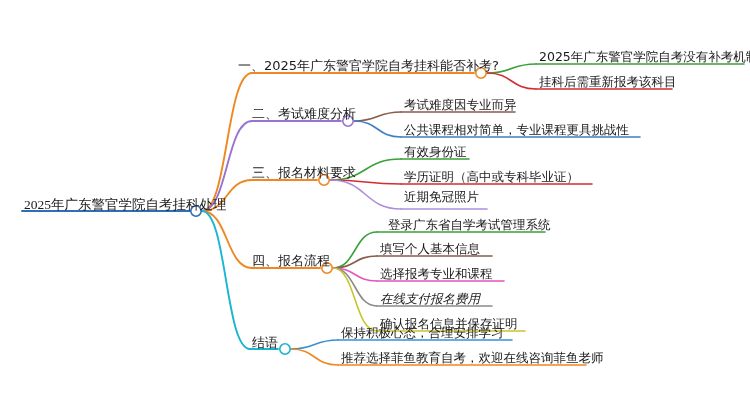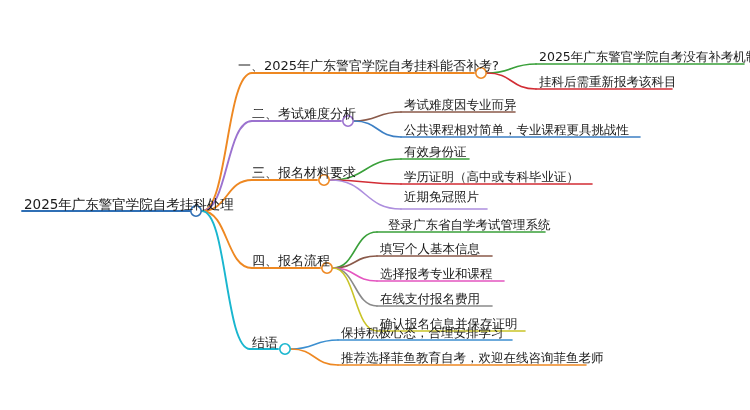--- a/index.html
+++ b/index.html
@@ -138,35 +138,35 @@
         <circle cx="481" cy="73" r="5.2" fill="#ffffff" stroke="#ee8822" stroke-width="1.6"></circle>
         <circle cx="348" cy="121" r="5.2" fill="#ffffff" stroke="#9b72cf" stroke-width="1.6"></circle>
         <circle cx="324" cy="180" r="5.2" fill="#ffffff" stroke="#ee8822" stroke-width="1.6"></circle>
         <circle cx="327" cy="268" r="5.2" fill="#ffffff" stroke="#ee8822" stroke-width="1.6"></circle>
         <circle cx="285" cy="349" r="5.2" fill="#ffffff" stroke="#19b6cf" stroke-width="1.6"></circle>
       </g>
   </svg>
 
 
   <div id="label-layer">
-      <div class="node-label root-label" style="left: 24px; top: 198px;">2025年广东警官学院自考挂科处理</div>
+      <div class="node-label root-label" style="left: 24px; top: 198px; font-family: Liberation Serif, serif;">2025年广东警官学院自考挂科处理</div>
       <div class="node-label branch-label" style="left: 238px; top: 59px;">一、2025年广东警官学院自考挂科能否补考?</div>
       <div class="node-label leaf-label" style="left: 539px; top: 51px;">2025年广东警官学院自考没有补考机制</div>
       <div class="node-label leaf-label" style="left: 539px; top: 76px;">挂科后需重新报考该科目</div>
       <div class="node-label branch-label" style="left: 252px; top: 107px;">二、考试难度分析</div>
       <div class="node-label leaf-label" style="left: 404px; top: 99px;">考试难度因专业而异</div>
       <div class="node-label leaf-label" style="left: 404px; top: 124px;">公共课程相对简单，专业课程更具挑战性</div>
       <div class="node-label branch-label" style="left: 252px; top: 166px; text-align: right;">三、报名材料要求</div>
       <div class="node-label leaf-label" style="left: 404px; top: 146px;">有效身份证</div>
       <div class="node-label leaf-label" style="left: 404px; top: 171px;">学历证明（高中或专科毕业证）</div>
       <div class="node-label leaf-label" style="left: 404px; top: 191px;">近期免冠照片</div>
       <div class="node-label branch-label" style="left: 252px; top: 254px;">四、报名流程</div>
       <div class="node-label leaf-label" style="left: 388px; top: 219px;">登录广东省自学考试管理系统</div>
       <div class="node-label leaf-label" style="left: 380px; top: 243px;">填写个人基本信息</div>
       <div class="node-label leaf-label" style="left: 380px; top: 268px;">选择报考专业和课程</div>
-      <div class="node-label leaf-label" style="left: 380px; top: 293px;">在线支付报名费用</div>
+      <div class="node-label leaf-label" style="left: 380px; top: 293px; font-style: italic;">在线支付报名费用</div>
       <div class="node-label leaf-label" style="left: 380px; top: 318px;">确认报名信息并保存证明</div>
       <div class="node-label branch-label" style="left: 252px; top: 336px;">结语</div>
       <div class="node-label leaf-label" style="left: 341px; top: 327px; text-align: right;">保持积极心态，合理安排学习</div>
       <div class="node-label leaf-label" style="left: 341px; top: 352px;">推荐选择菲鱼教育自考，欢迎在线咨询菲鱼老师</div>
     </div>
 
 </div>
 
 </body></html>

